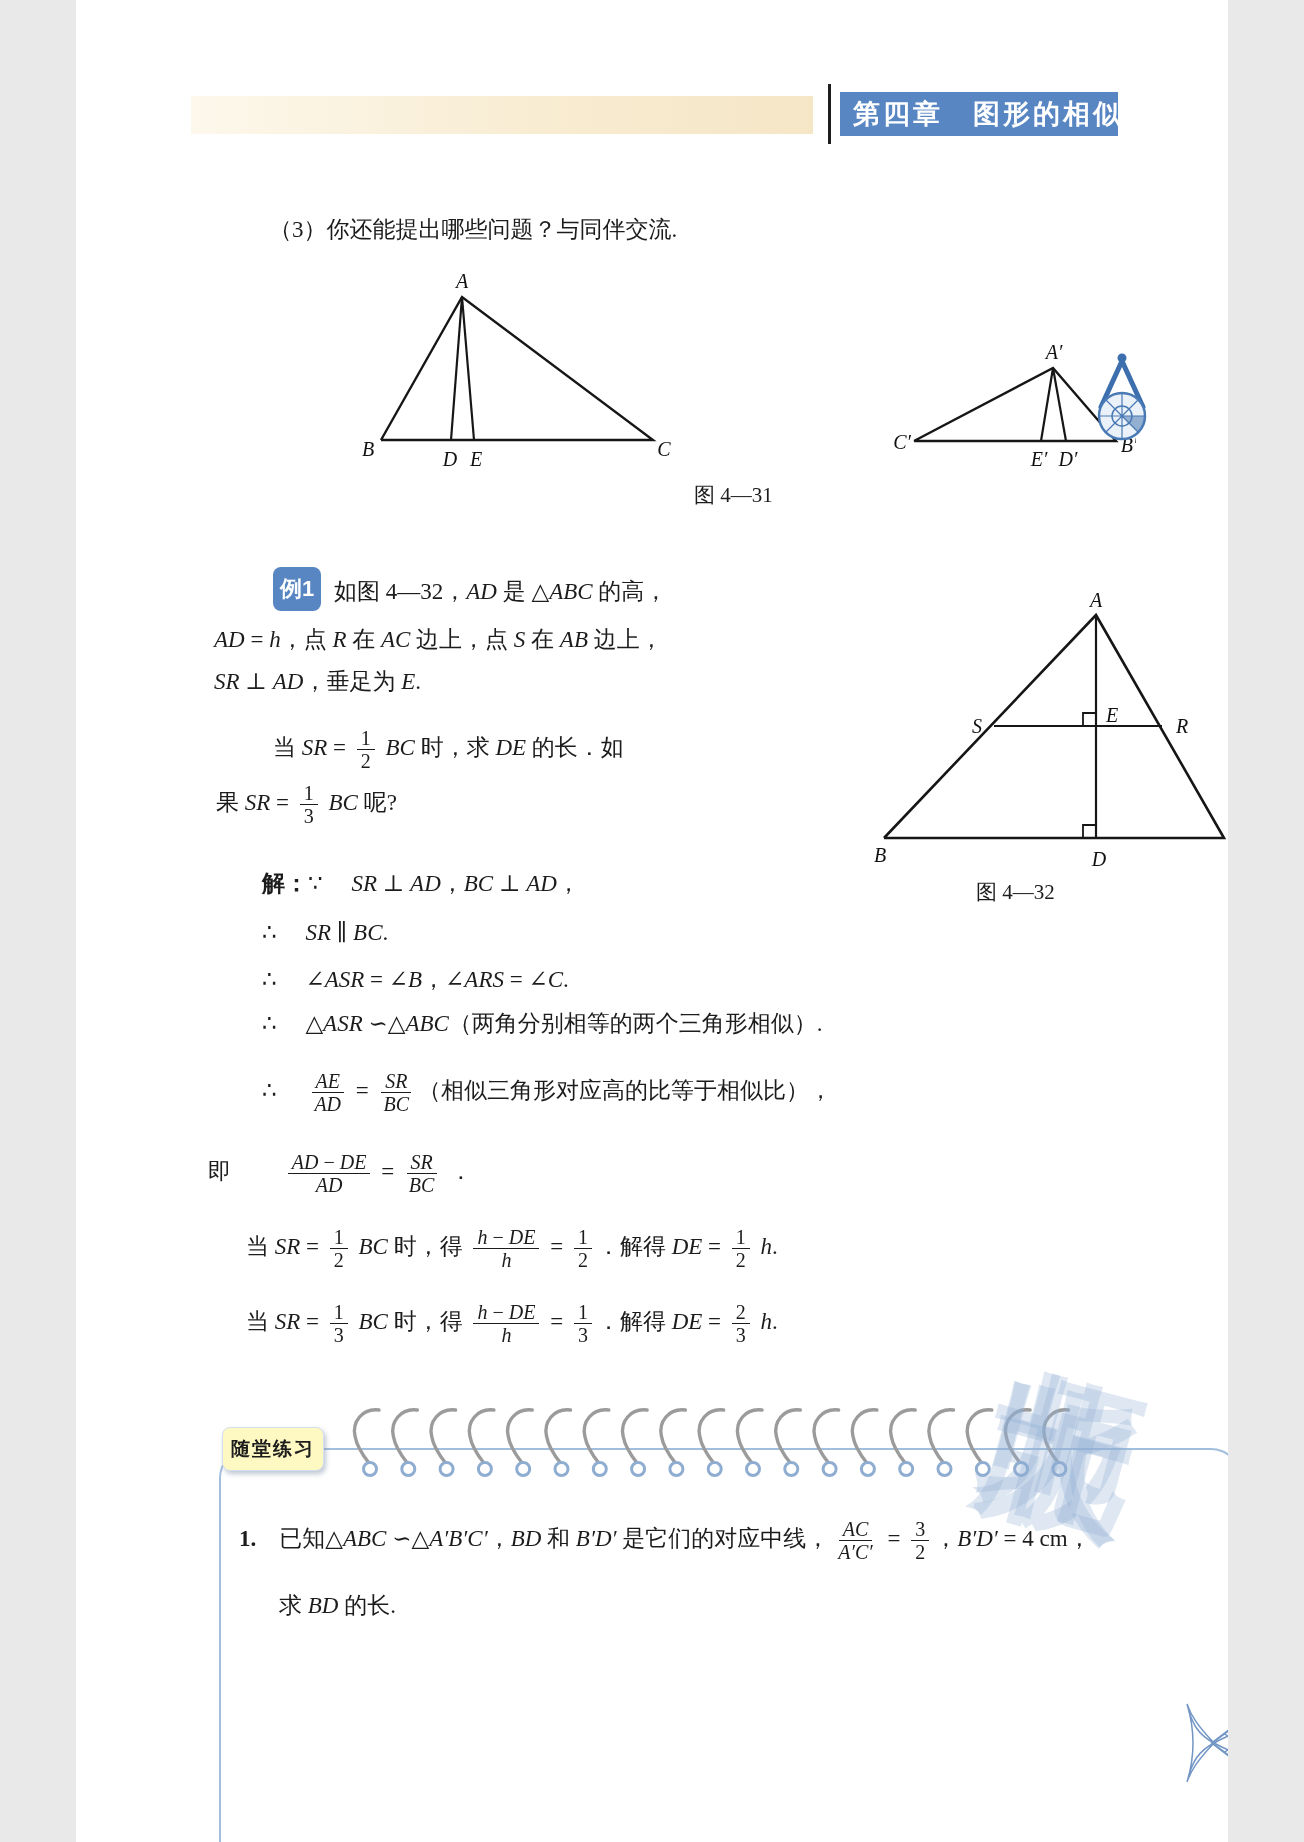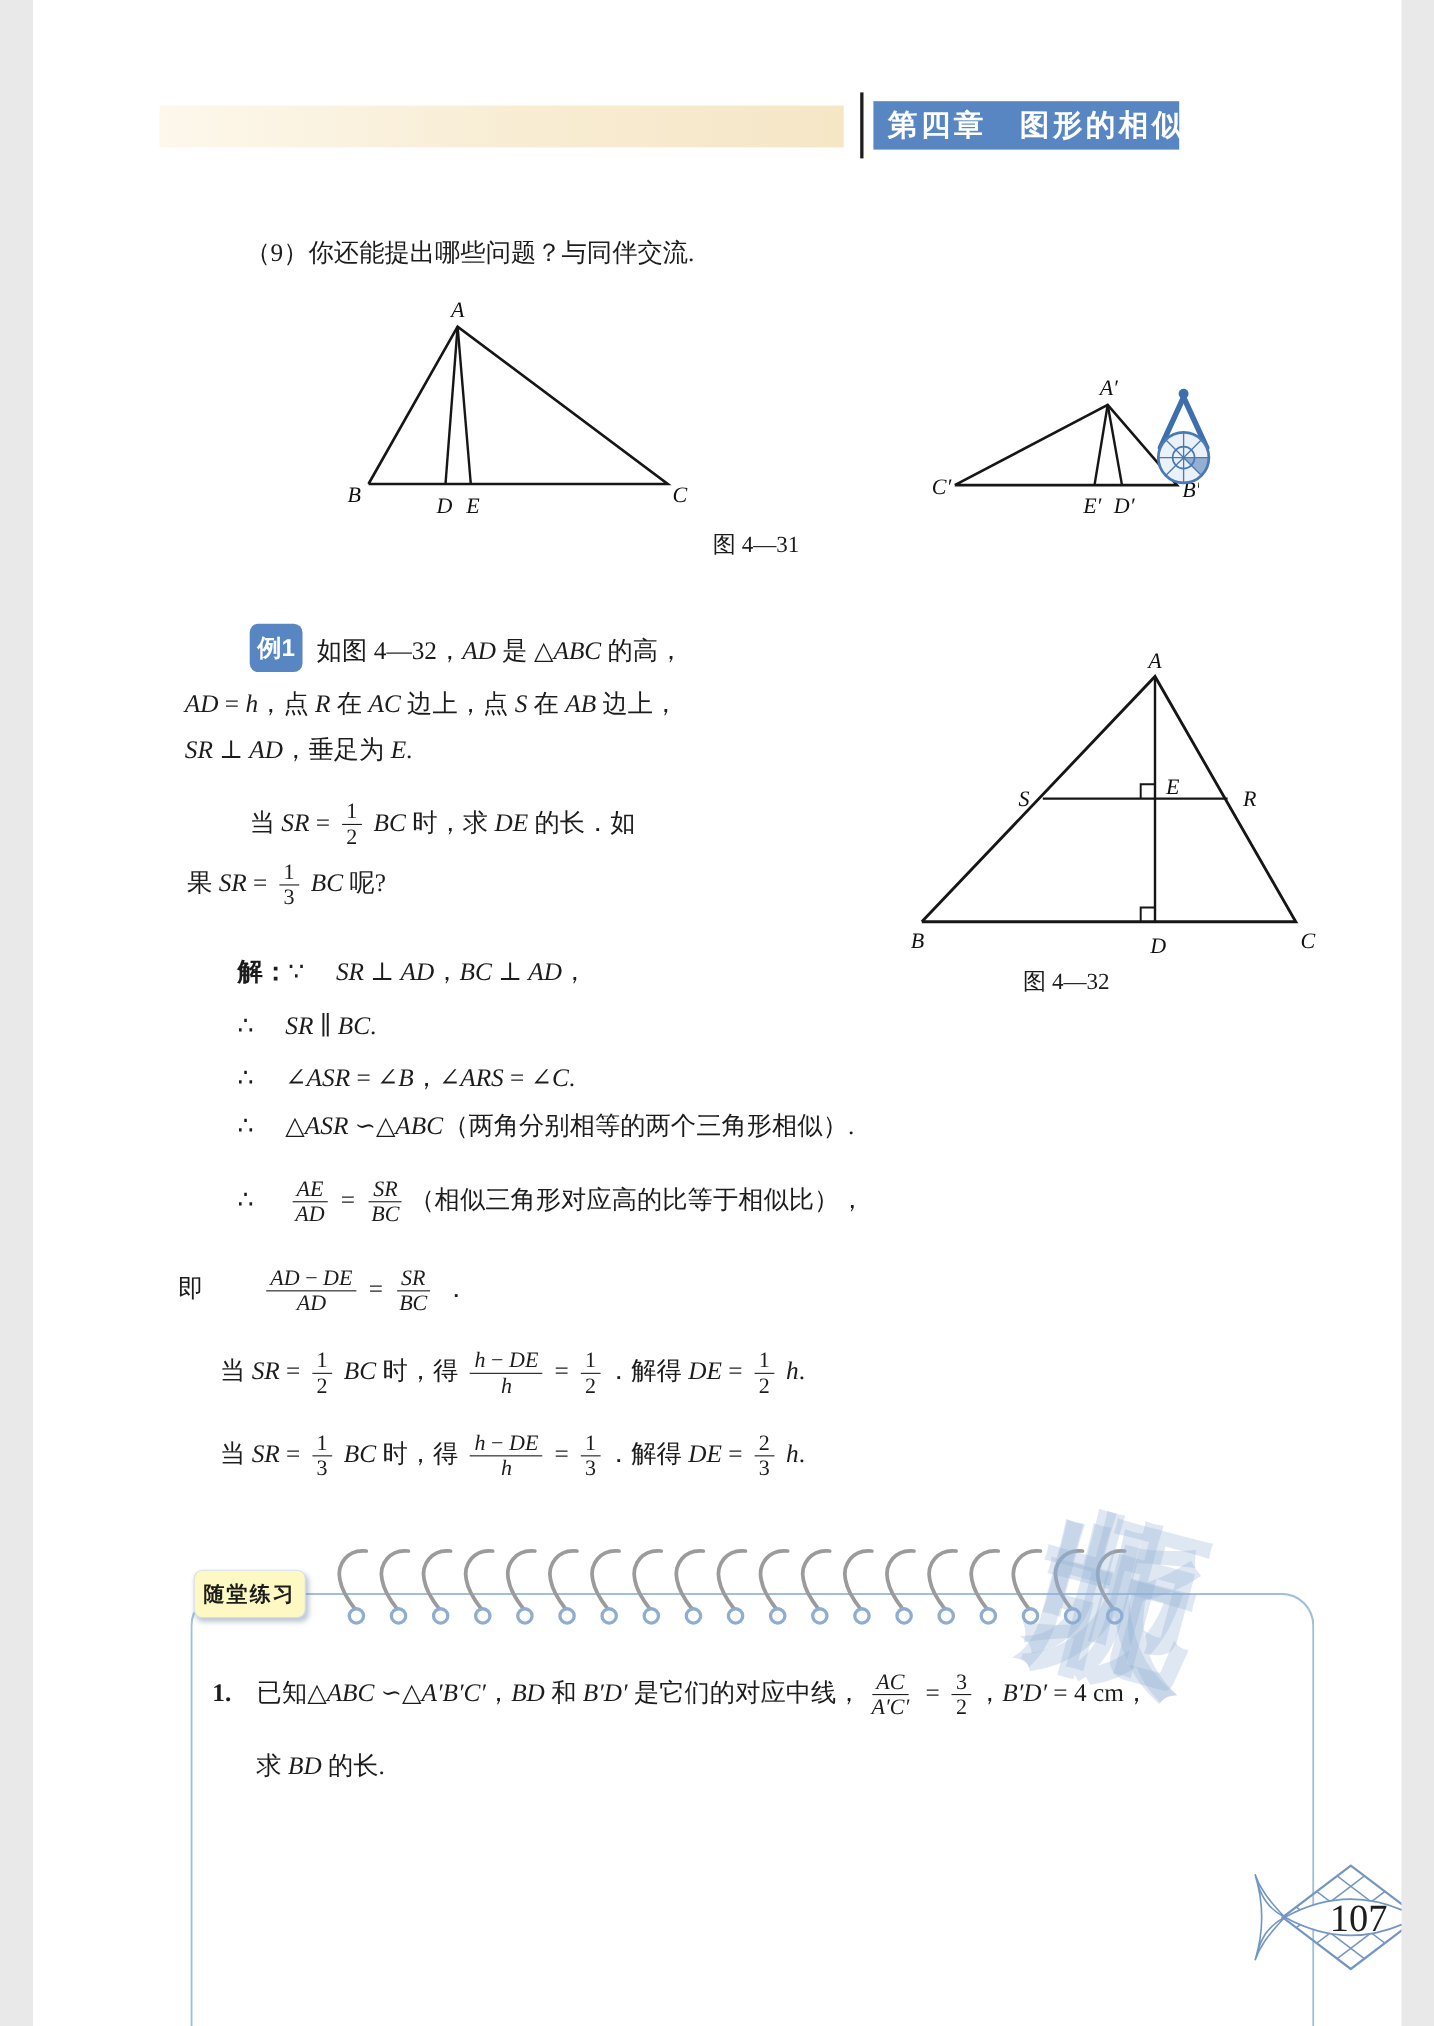--- a/index.html
+++ b/index.html
@@ -1,16 +1,16 @@
 <!DOCTYPE html>
 <html><head>
 <meta charset="utf-8">
 <style>
   html,body{margin:0;padding:0;background:#e9e9e9;}
-  .page{position:relative;width:1244px;height:1842px;margin:0 auto;background:#ffffff;
+  .page{position:relative;width:1152px;height:1842px;margin:0 auto;background:#ffffff;
         overflow:hidden;font-family:"Liberation Serif","DejaVu Serif",serif;color:#1c1c1c;}
 
   
   .cream-bar{position:absolute;left:115px;top:96px;width:622px;height:38px;
              background:linear-gradient(to right,#fdf8ec 0%,#f8ecd2 55%,#f5e6c6 100%);}
   .header-divider{position:absolute;left:752px;top:84px;width:3px;height:60px;background:#1d1d1d;}
   .chapter-banner{position:absolute;left:764px;top:92px;width:278px;height:44px;background:#5886c3;
                   color:#ffffff;font-family:"Liberation Sans","DejaVu Sans",sans-serif;
                   font-weight:bold;font-size:27px;line-height:44px;padding-left:13px;
                   letter-spacing:3px;box-sizing:border-box;white-space:nowrap;}
@@ -57,21 +57,21 @@
 </style>
 </head>
 <body>
 
 <div class="page">
 
   <div class="cream-bar"></div>
   <div class="header-divider"></div>
   <div class="chapter-banner">第四章　图形的相似</div>
 
-  <div class="plain-line" style="left:193px;top:213px;line-height:34px;">（9）你还能提出哪些问题？与同伴交流.</div>
+  <div class="plain-line" style="left:193px;top:213px;line-height:34px;">（3）你还能提出哪些问题？与同伴交流.</div>
 
   <svg class="fig" style="left:230px;top:248px;" width="830" height="235" viewBox="0 0 830 235">
 
     <polyline points="75,192 156,49 347,192 75,192" stroke-width="2.4"></polyline>
     <line x1="156" y1="49" x2="145" y2="192" stroke-width="2.2"></line>
     <line x1="156" y1="49" x2="168" y2="192" stroke-width="2.2"></line>
     <text x="156" y="40" text-anchor="middle">A</text>
     <text x="62" y="208" text-anchor="middle">B</text>
     <text x="358" y="208" text-anchor="middle">C</text>
     <text x="144" y="218" text-anchor="middle">D</text>

